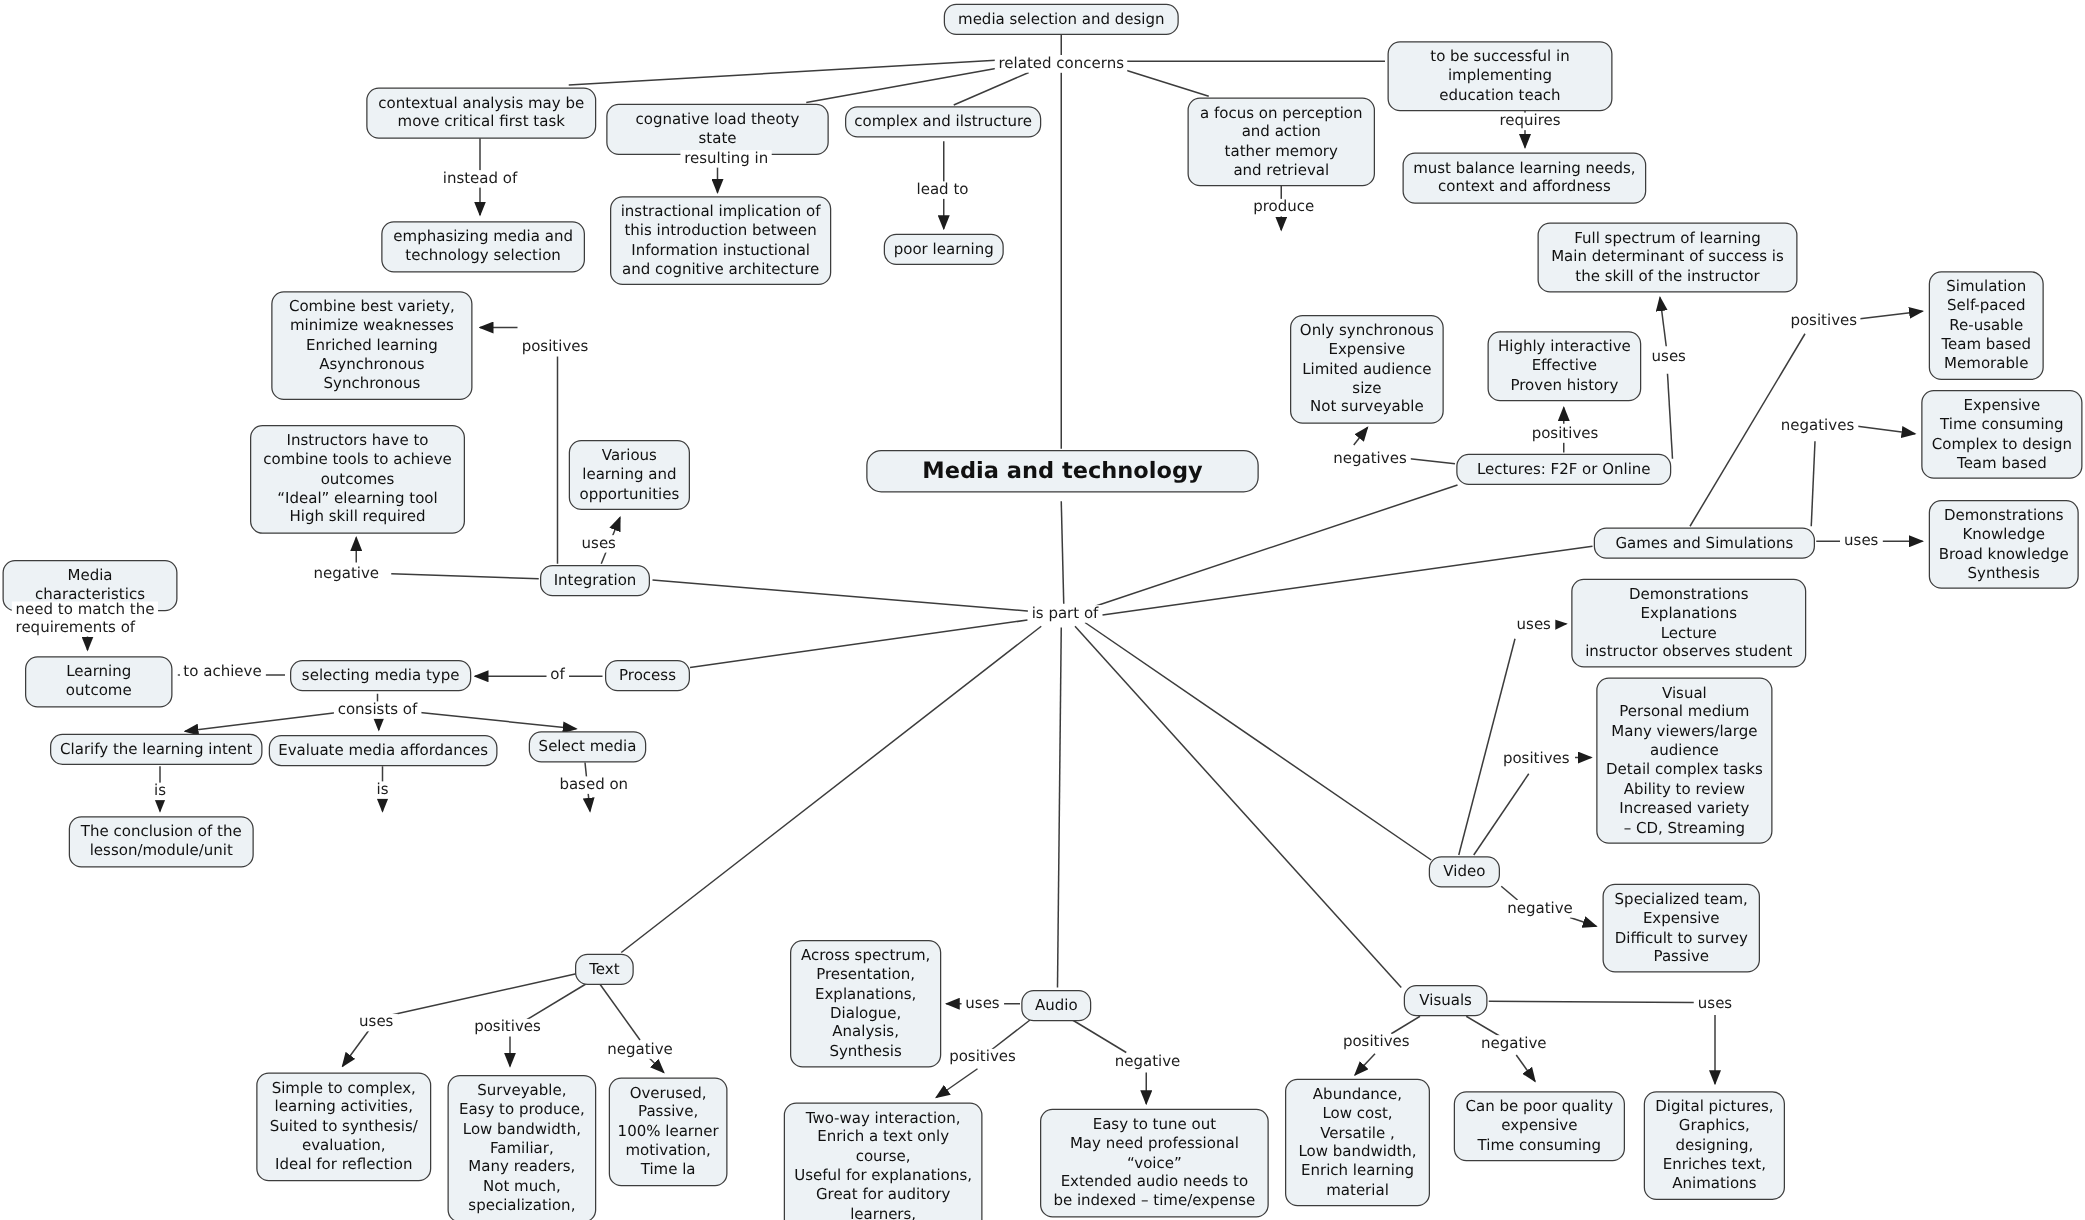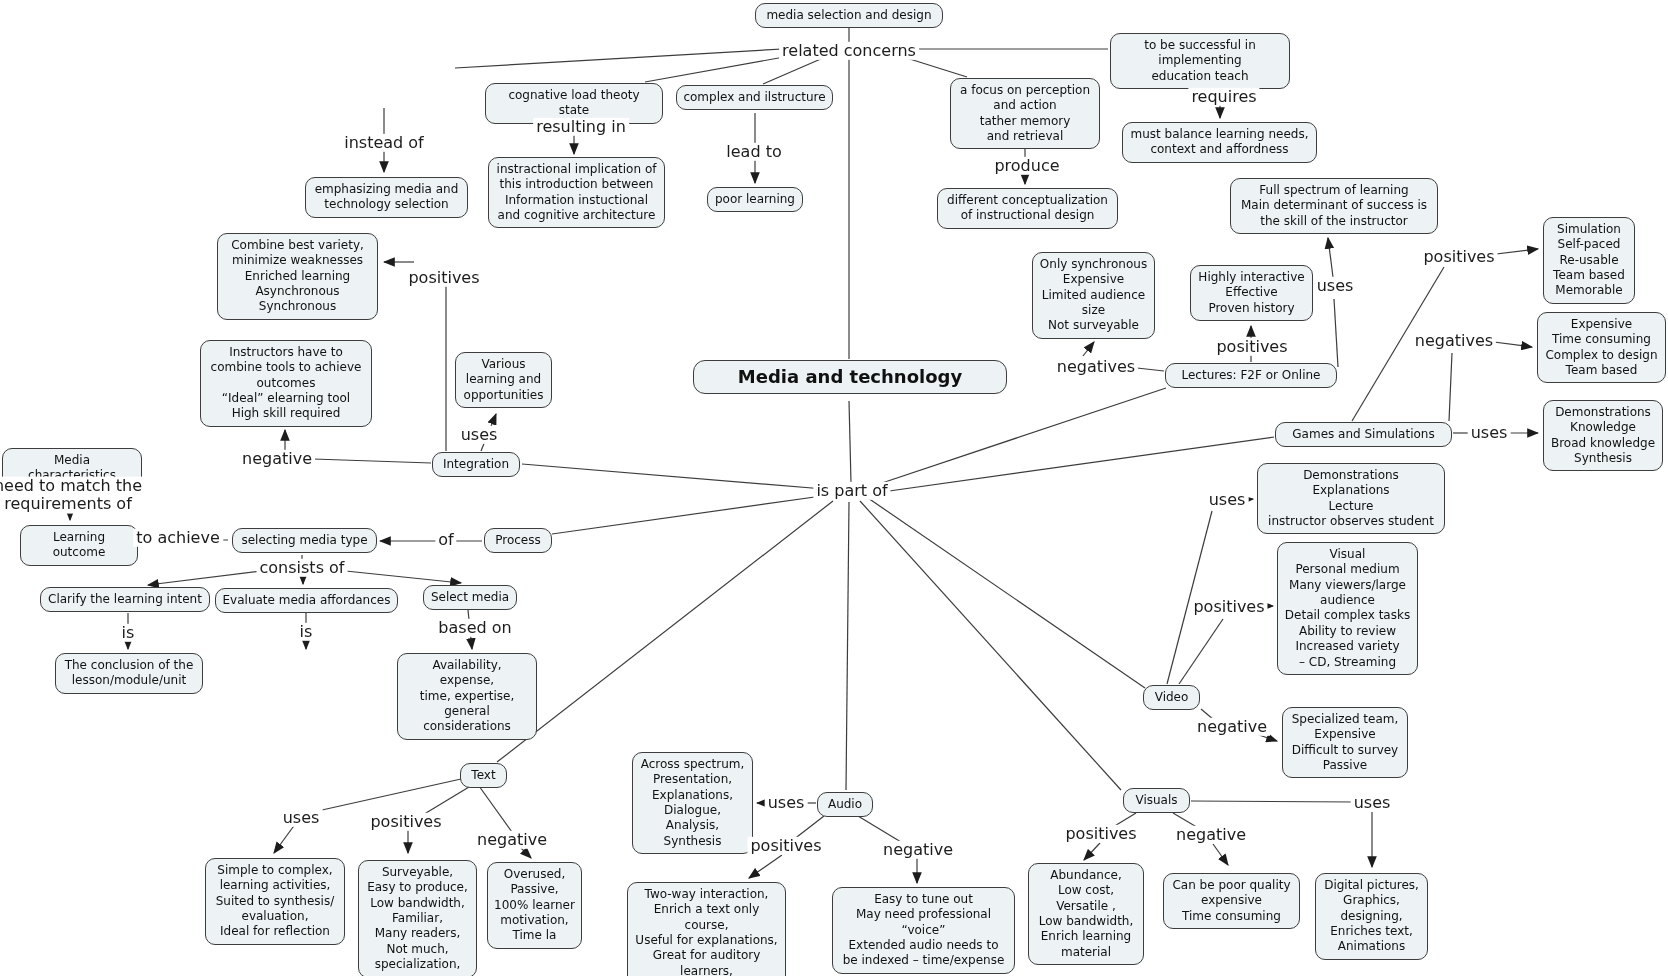--- a/index.html
+++ b/index.html
@@ -6,21 +6,21 @@
   .canvas{position:relative;width:1668px;height:976px;background:#ffffff;
           font-family:"DejaVu Sans","Liberation Sans",sans-serif;color:#111;}
   svg.edges{position:absolute;left:0;top:0;width:1668px;height:976px;}
   svg.edges line{stroke:#3c3c3c;stroke-width:1.2;}
   .node{position:absolute;box-sizing:border-box;background:#edf2f5;border:1.5px solid #3d3d3d;
         border-radius:10px;padding:4px 6px;font-size:12px;line-height:1.28;text-align:center;
         white-space:pre-line;}
   .node.bold{font-weight:normal;}
   .node.title{font-size:18px;font-weight:bold;border-radius:12px;padding:5px 10px;line-height:1.2;}
   .elabel{position:absolute;transform:translate(-50%,-50%);background:#ffffff;padding:0 3px;
-          font-size:16px;line-height:1.15;text-align:center;white-space:pre-line;color:#1c1c1c;}
+          font-size:12px;line-height:1.15;text-align:left;white-space:pre-line;color:#1c1c1c;}
 </style>
 </head>
 <body>
 
 <div class="canvas">
 
   <svg class="edges">
     <defs>
       <marker id="arr" viewBox="0 0 10 8" refX="9" refY="4" markerWidth="10" markerHeight="8" orient="auto">
         <path d="M0,0 L10,4 L0,8 z" fill="#1c1c1c"></path>
@@ -96,35 +96,35 @@
     <line x1="1256" y1="734" x2="1277" y2="741" marker-end="url(#arr)"></line>
     <line x1="1251" y1="339" x2="1251" y2="326" marker-end="url(#arr)"></line>
     <line x1="1083" y1="356" x2="1094" y2="342" marker-end="url(#arr)"></line>
     <line x1="1333" y1="277" x2="1328" y2="238" marker-end="url(#arr)"></line>
     <line x1="1488" y1="255" x2="1538" y2="249" marker-end="url(#arr)"></line>
     <line x1="1486" y1="341" x2="1532" y2="347" marker-end="url(#arr)"></line>
     <line x1="1505" y1="433" x2="1538" y2="433" marker-end="url(#arr)"></line>
   </svg>
 
   <div class="node" style="left:755px;top:3px;width:188px">media selection and design</div>
+  <div class="node" style="left:293px;top:70px;width:184px">contextual analysis may be
+move critical first task</div>
   <div class="node" style="left:305px;top:177px;width:163px">emphasizing media and
 technology selection</div>
   <div class="node" style="left:485px;top:83px;width:178px">cognative load theoty state</div>
   <div class="node" style="left:488px;top:157px;width:177px">instractional implication of
 this introduction between
 Information instuctional
 and cognitive architecture</div>
   <div class="node" style="left:676px;top:85px;width:157px">complex and ilstructure</div>
   <div class="node" style="left:707px;top:187px;width:96px">poor learning</div>
   <div class="node" style="left:950px;top:78px;width:150px">a focus on perception
 and action
 tather memory
 and retrieval</div>
-  <div class="node" style="left:937px;top:188px;width:181px">different conceptualization
-of instructional design</div>
   <div class="node" style="left:1110px;top:33px;width:180px">to be successful in implementing
 education teach</div>
   <div class="node" style="left:1230px;top:178px;width:208px">Full spectrum of learning
 Main determinant of success is
 the skill of the instructor</div>
   <div class="node" style="left:1122px;top:122px;width:195px">must balance learning needs,
 context and affordness</div>
   <div class="node" style="left:1032px;top:252px;width:123px">Only synchronous
 Expensive
 Limited audience
@@ -165,23 +165,20 @@
   <div class="node bold" style="left:432px;top:452px;width:88px">Integration</div>
   <div class="node" style="left:2px;top:448px;width:140px">Media characteristics</div>
   <div class="node" style="left:20px;top:525px;width:118px">Learning outcome</div>
   <div class="node" style="left:232px;top:528px;width:145px">selecting media type</div>
   <div class="node bold" style="left:484px;top:528px;width:68px">Process</div>
   <div class="node" style="left:40px;top:587px;width:170px">Clarify the learning intent</div>
   <div class="node" style="left:215px;top:588px;width:183px">Evaluate media affordances</div>
   <div class="node" style="left:423px;top:585px;width:94px">Select media</div>
   <div class="node" style="left:55px;top:653px;width:148px">The conclusion of the
 lesson/module/unit</div>
-  <div class="node" style="left:397px;top:653px;width:140px">Availability, expense,
-time, expertise,
-general considerations</div>
   <div class="node bold" style="left:460px;top:763px;width:47px">Text</div>
   <div class="node" style="left:205px;top:858px;width:140px">Simple to complex,
 learning activities,
 Suited to synthesis/
 evaluation,
 Ideal for reflection</div>
   <div class="node" style="left:358px;top:860px;width:119px">Surveyable,
 Easy to produce,
 Low bandwidth,
 Familiar,

